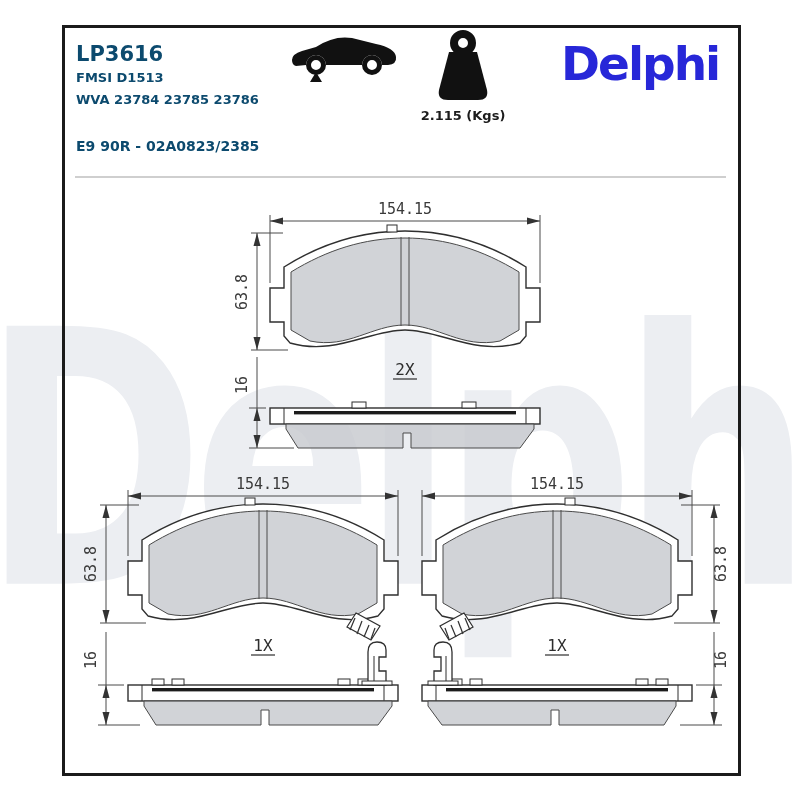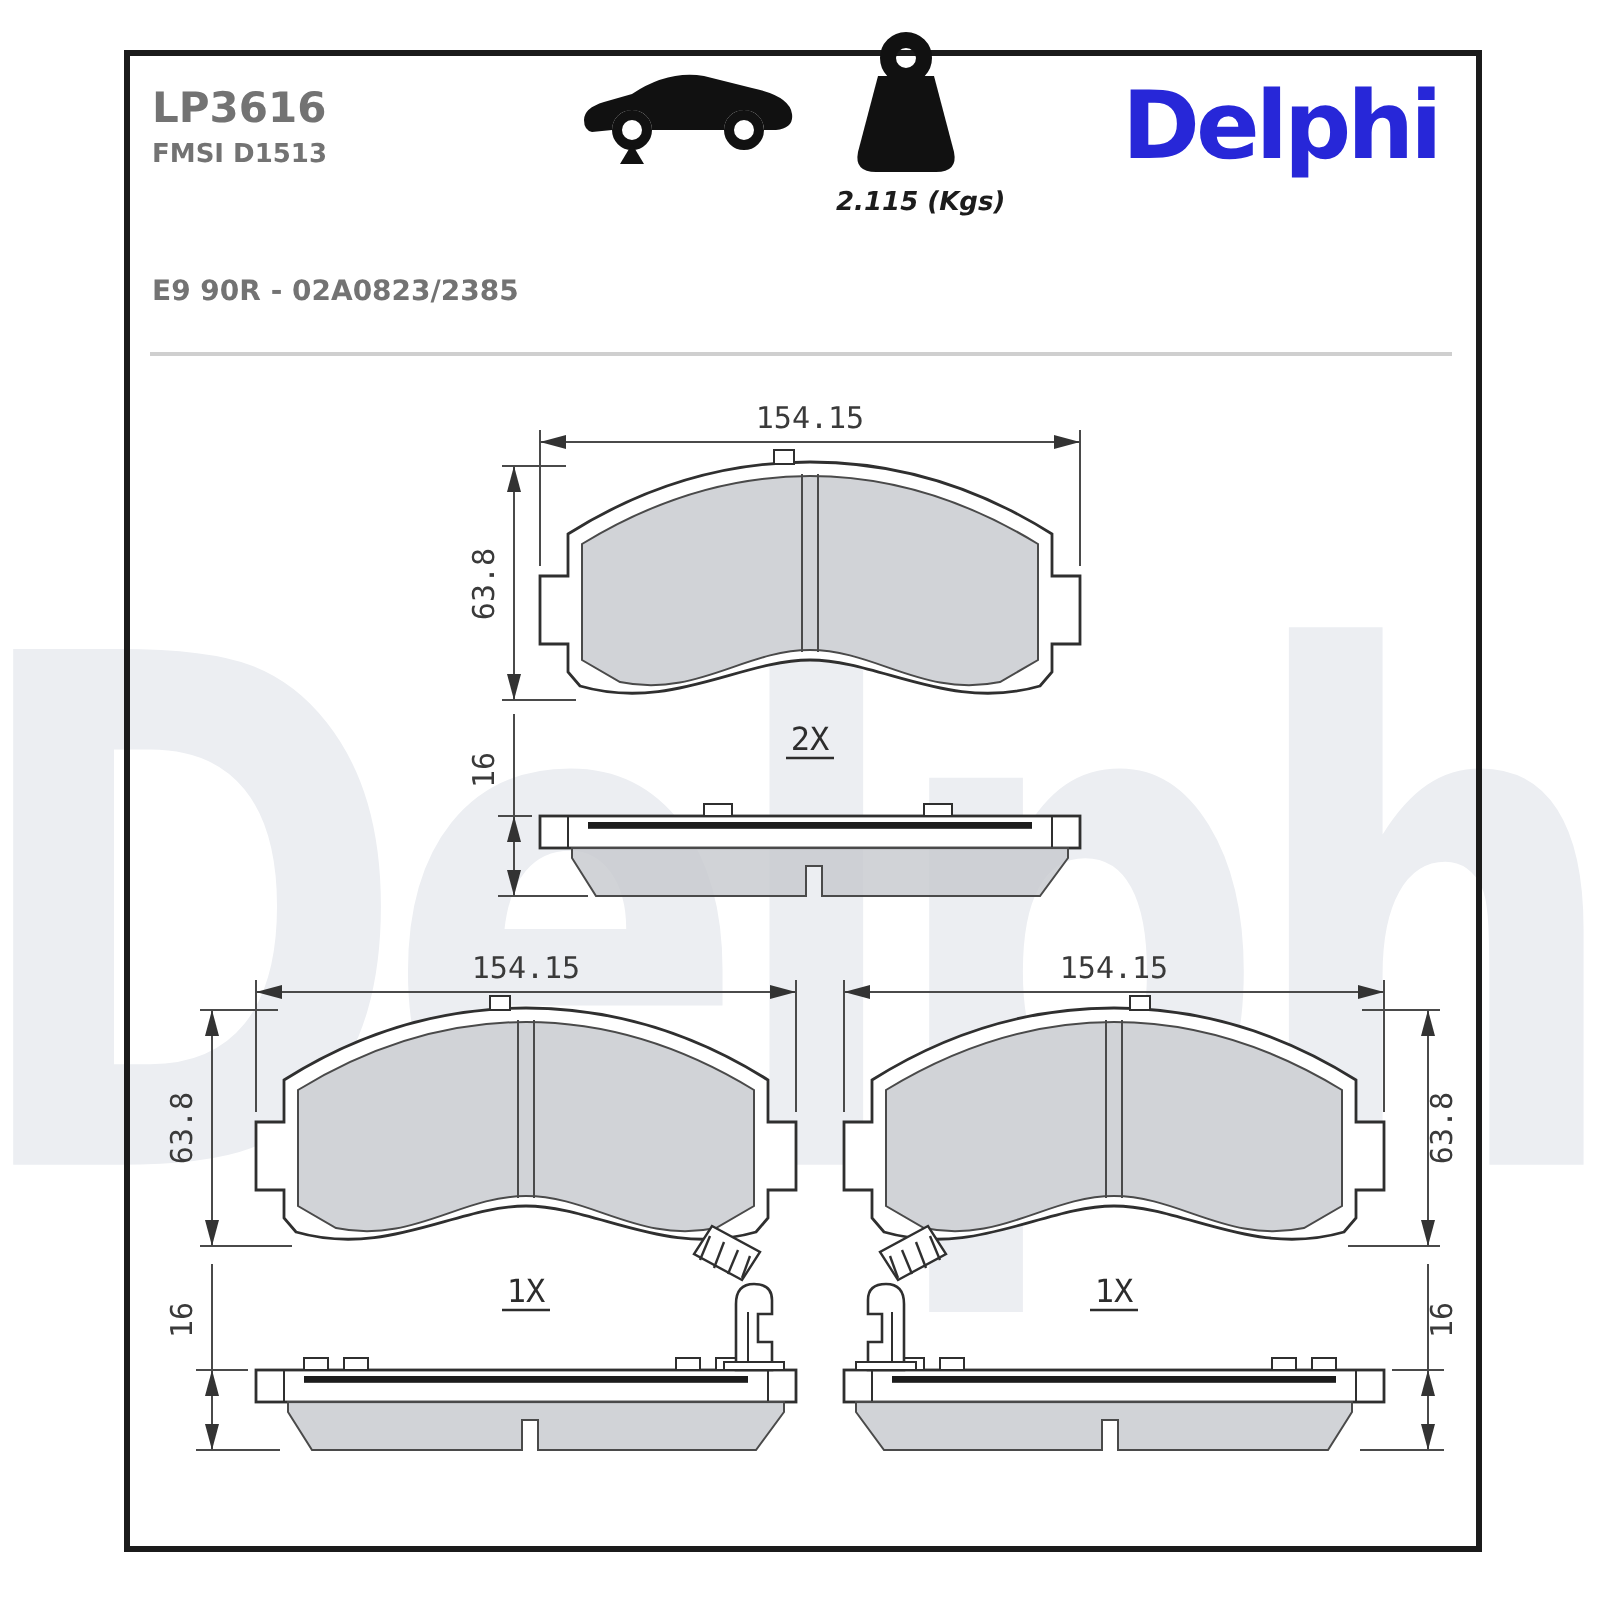--- a/index.html
+++ b/index.html
@@ -4,26 +4,26 @@
 <style>
   html,body{margin:0;padding:0;background:#ffffff;width:800px;height:800px;overflow:hidden;
     font-family:"DejaVu Sans","Liberation Sans",sans-serif;}
   .page{position:relative;width:800px;height:800px;background:#fff;overflow:hidden;}
   .watermark{position:absolute;left:-18px;top:255px;z-index:0;
     font-family:"DejaVu Sans","Liberation Sans",sans-serif;font-weight:bold;
     font-size:268px;letter-spacing:-12px;color:#eceef2;white-space:nowrap;
     transform:scaleY(1.32);transform-origin:top left;user-select:none;}
   .frame{position:absolute;left:62px;top:25px;width:673px;height:745px;
     border:3px solid #1b1b1b;z-index:1;background:transparent;}
-  .hdr{position:absolute;z-index:3;color:#737373;}
+  .hdr{position:absolute;z-index:3;color:#0c4a6e;}
   .part-number{left:76px;top:42px;font-size:21px;font-weight:bold;}
   .fmsi{left:76px;top:70px;font-size:13px;font-weight:bold;}
   .wva{left:76px;top:92px;font-size:13px;font-weight:bold;}
   .homologation{left:76px;top:138px;font-size:14px;font-weight:bold;text-align:center;}
-  .weight-box{position:absolute;left:418px;top:16px;width:90px;z-index:3;font-style:italic;}
+  .weight-box{position:absolute;left:418px;top:30px;width:90px;z-index:3;text-align:center;}
   .weight-label{font-size:13px;font-weight:bold;color:#1c1c1c;margin-top:2px;}
   .delphi-logo{position:absolute;left:561px;top:36px;z-index:3;font-size:47px;font-weight:bold;
     letter-spacing:-2px;color:#2727d8;}
   .divider{position:absolute;left:75px;top:176px;width:651px;height:0;
     border-top:2px solid #cfcfcf;z-index:2;}
   .car-icon-box{position:absolute;left:290px;top:30px;z-index:3;}
   .lockheed{position:absolute;right:72px;top:736px;z-index:3;color:#141414;
     font-family:"DejaVu Serif","Liberation Serif",serif;font-size:23px;font-weight:bold;
     letter-spacing:0px;}
   .lockheed sup{font-size:11px;}
@@ -37,20 +37,21 @@
 <body>
 
 <div class="page">
 
   <div class="watermark">Delphi</div>
 
   <div class="frame"></div>
 
   <div class="hdr part-number" style="position:absolute">LP3616</div>
   <div class="hdr fmsi" style="position:absolute">FMSI D1513</div>
+  <div class="hdr wva" style="position:absolute">WVA 23784 23785 23786</div>
   <div class="hdr homologation" style="position:absolute">E9 90R - 02A0823/2385</div>
 
   <div class="car-icon-box">
     <svg width="110" height="54" viewBox="0 0 110 54">
       <path d="M 6,36 Q 2,35 2,30 Q 2,24 12,21 L 26,17 Q 44,5 62,8 L 86,14 Q 105,18 106,27 Q 107,34 98,35 L 92,35 A 10,10 0 0 0 72,35 L 36,35 A 10,10 0 0 0 16,35 Z" fill="#111"></path>
       <circle cx="26" cy="35" r="7.5" fill="#fff" stroke="#111" stroke-width="5"></circle>
       <circle cx="82" cy="35" r="7.5" fill="#fff" stroke="#111" stroke-width="5"></circle>
       <polygon points="26,42 20,52 32,52" fill="#111"></polygon>
     </svg>
   </div>

